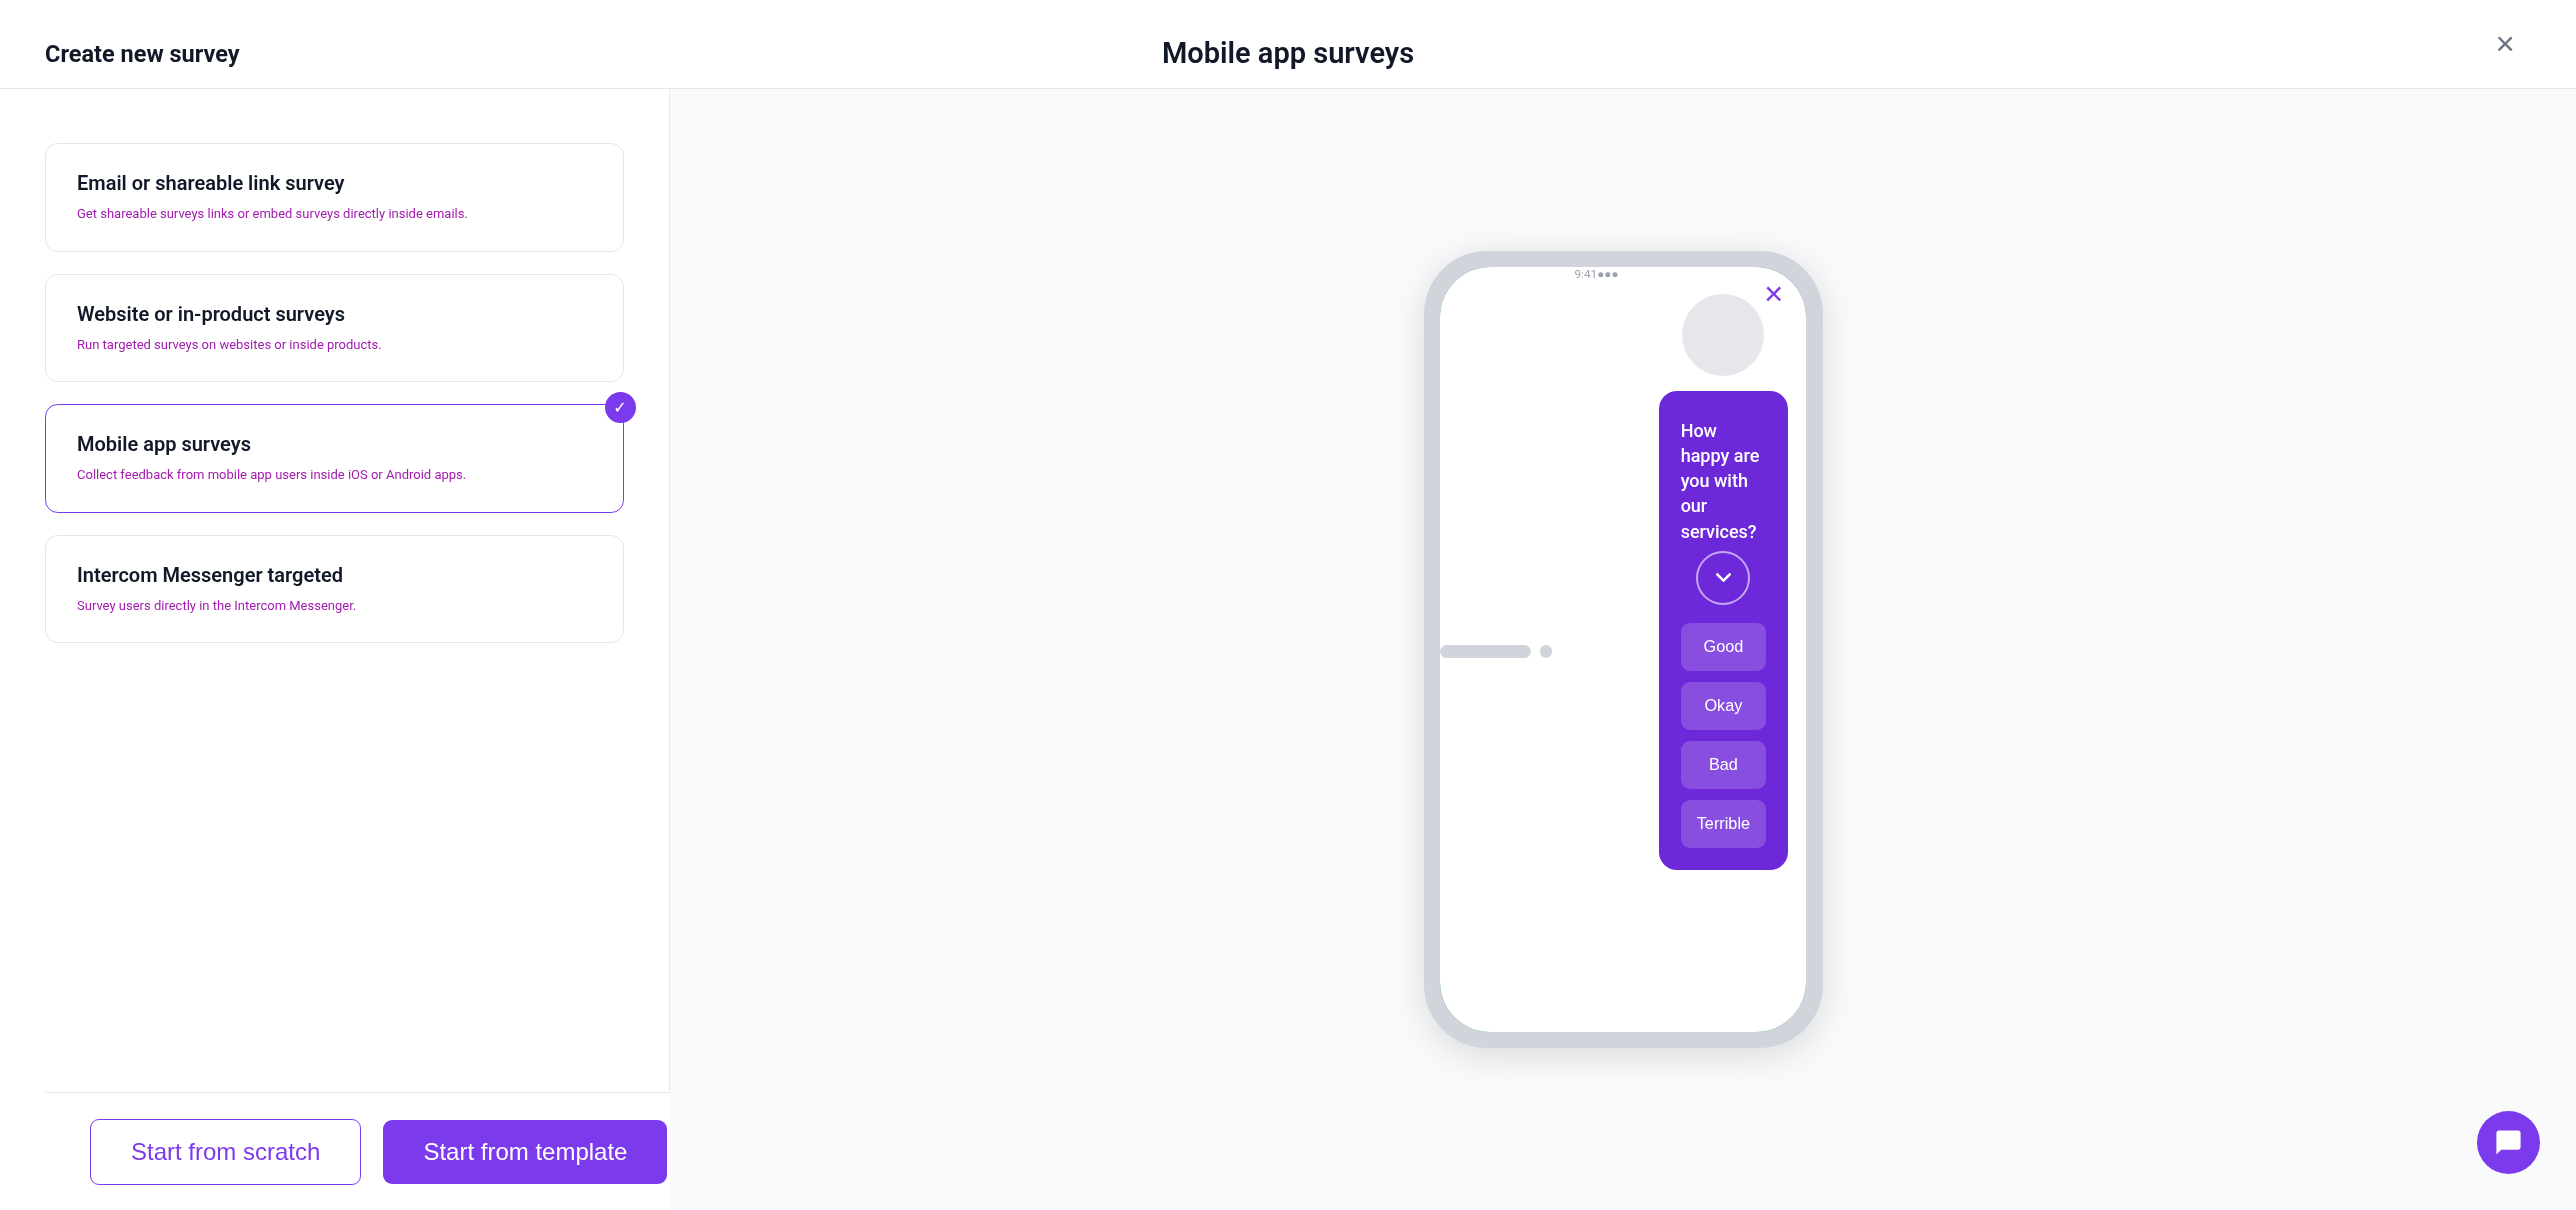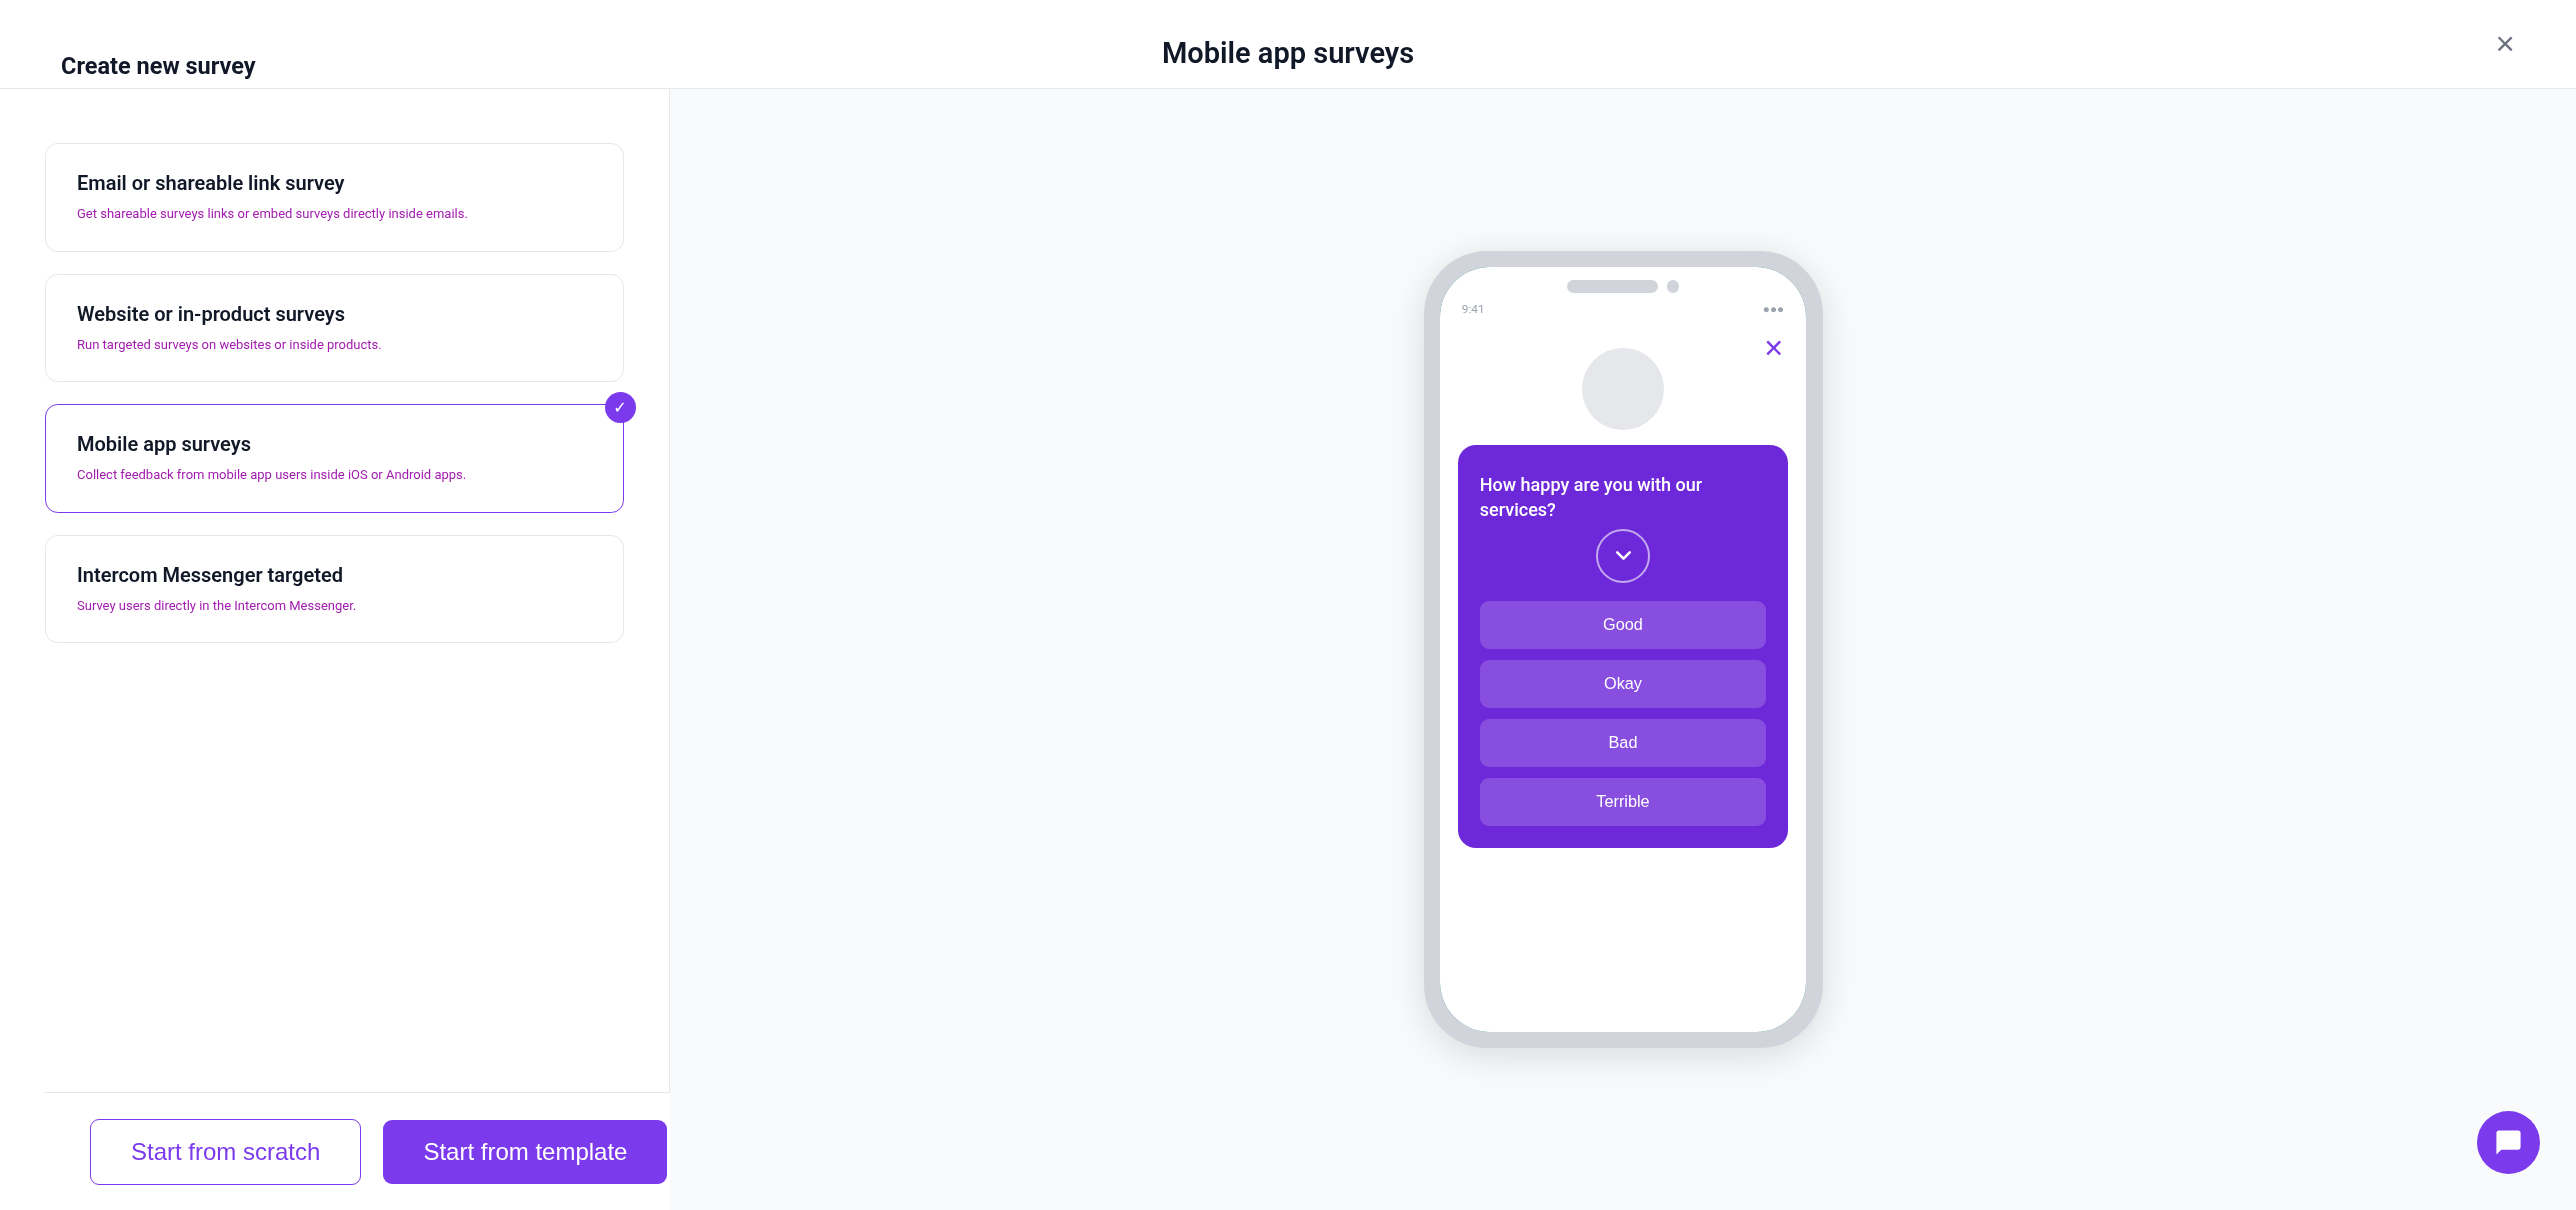--- a/index.html
+++ b/index.html
@@ -126,21 +126,20 @@
       position: relative;
     }
     .phone-inner {
       background: #0f766e;
       border-radius: 50px;
       width: 100%;
       height: 100%;
       overflow: hidden;
       position: relative;
       display: flex;
-      flex-direction: column;
     }
     .phone-notch-area {
       display: flex;
       align-items: center;
       justify-content: center;
       padding: 12.7px 0 9px;
       background: #fff;
       flex-shrink: 0;
     }
     .phone-notch {
@@ -288,21 +287,21 @@
     }
     .options-list {
       flex: 1;
     }
   </style>
 </head>
 <body>
 
 <div class="modal">
 
-  <div style="position: absolute; top: 0; left: 16px; width: 670px; padding: 52px 45px 0 45px;">
+  <div style="position: absolute; top: 0; left: 0; width: 670px; padding: 40px 45px 0 45px;">
     <div class="left-panel-title">Create new survey</div>
   </div>
 
   <div class="modal-header">
     <span class="modal-title">Mobile app surveys</span>
     <button class="close-button">×</button>
   </div>
 
   <div class="modal-body">
 

